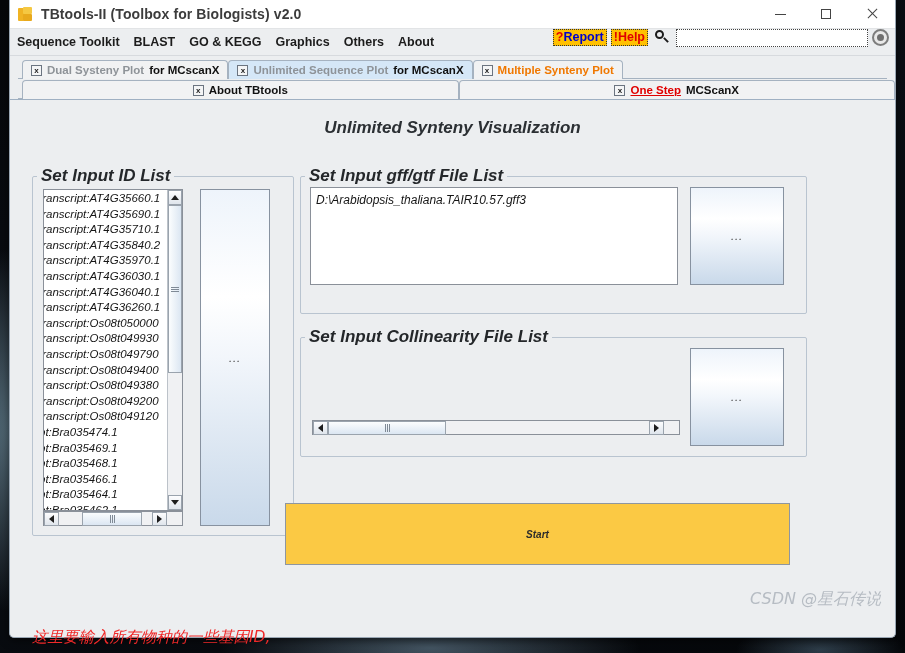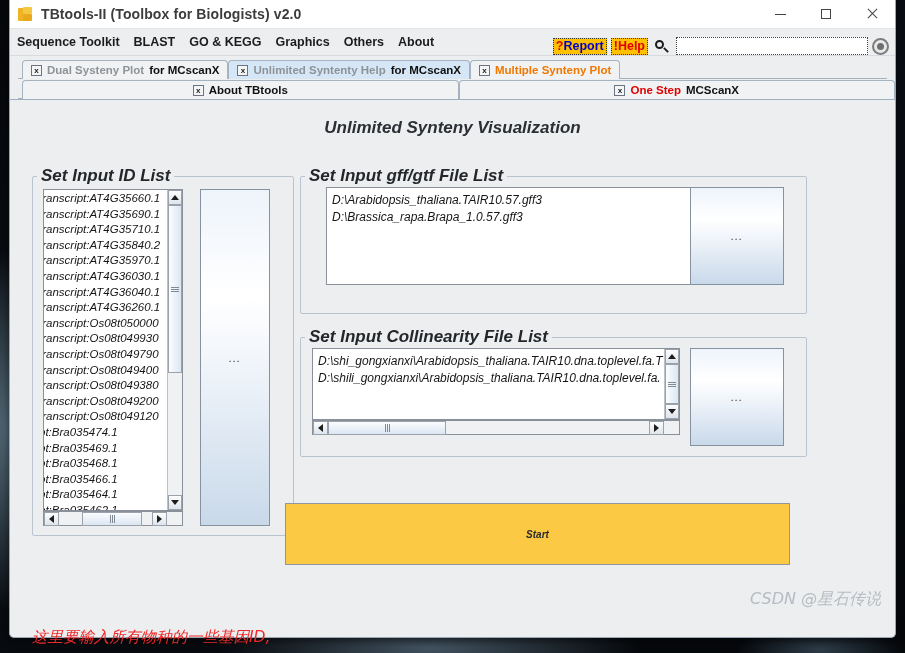--- a/index.html
+++ b/index.html
@@ -69,21 +69,21 @@
     display: flex; align-items: center;
     border-bottom: 1px solid #d7dade;
     position: relative;
   }
   .menu-item {
     font-size: 12.5px; font-weight: bold; color: #1c1c1c;
     padding: 0 7px; line-height: 26px; white-space: nowrap;
   }
   #menubar .right-zone {
     position: absolute; right: 6px; top: 0; height: 26px;
-    display: flex; align-items: flex-end; gap: 4px;
+    display: flex; align-items: flex-start; gap: 4px;
   }
   .hot-btn {
     font-size: 12.5px; font-weight: bold;
     background: #ffc000;
     border: 1px dotted #333;
     padding: 0px 2px; line-height: 15px;
     white-space: nowrap;
   }
   .hot-btn .mark-red { color: #e00000; }
   .hot-btn .mark-blue { color: #0000cc; }
@@ -125,21 +125,21 @@
   .tab.selected { background: #d5e7f7; }
   .tab .xbox {
     width: 11px; height: 11px; flex:none;
     border: 1px solid #6b7480; background:#f4f5f6;
     font-size: 8px; line-height: 9px; text-align:center; color:#222;
     font-weight: bold; box-sizing:border-box;
   }
   .tab .lbl-grey { color: #8e9398; }
   .tab .lbl-dark { color: #111; }
   .tab .lbl-orange { color: #f07800; }
-  .tab .lbl-red { color: #e00000; }
+  .tab .lbl-red { color: #e00000; text-decoration: underline; }
   .tab.wide { flex: 1; justify-content: center; }
 
   
   #content {
     position: relative;
     height: 518px;
     background: #eceef0;
     border-top: 1px solid #9fb0c2;
     font-style: italic;
   }
@@ -302,21 +302,21 @@
 
   <div id="tabstrip">
     <div class="tabrow">
       <div class="tab">
         <span class="xbox">x</span>
         <span class="lbl-grey">Dual Systeny Plot</span>
         <span class="lbl-dark">for MCscanX</span>
       </div>
       <div class="tab selected">
         <span class="xbox">x</span>
-        <span class="lbl-grey">Unlimited Syntenty Help</span>
+        <span class="lbl-grey">Unlimited Sequence Plot</span>
         <span class="lbl-dark">for MCscanX</span>
       </div>
       <div class="tab">
         <span class="xbox">x</span>
         <span class="lbl-orange">Multiple Synteny Plot</span>
       </div>
     </div>
     <div class="tabrow">
       <div class="tab wide">
         <span class="xbox">x</span>
@@ -386,50 +386,32 @@
           <i></i>
         </div>
     </div>
 
     <div class="dots-btn" style="position:absolute; left:190px; top:89px; width:70px; height:337px;">...</div>
 
     <fieldset class="grp" style="left:290px; top:66px; width:505px; height:146px;">
       <legend>Set Input gff/gtf File List</legend>
     </fieldset>
 
-    <div class="textarea-box" style="position:absolute; left:316px; top:87px; width:368px; height:98px;">
+    <div class="textarea-box" style="position:absolute; left:300px; top:87px; width:368px; height:98px;">
       <div class="rows">
         <div>D:\Arabidopsis_thaliana.TAIR10.57.gff3</div>
-        <div>D:\Brassica_rapa.Brapa_1.0.57.gff3</div>
       </div>
     </div>
 
     <div class="dots-btn" style="position:absolute; left:680px; top:87px; width:94px; height:98px;">...</div>
 
     <fieldset class="grp" style="left:290px; top:227px; width:505px; height:128px;">
       <legend>Set Input Collinearity File List</legend>
     </fieldset>
 
-    <div class="textarea-box" style="position:absolute; left:302px; top:248px; width:368px; height:72px;">
-      <div class="rows">
-        <div>D:\shi_gongxianxi\Arabidopsis_thaliana.TAIR10.dna.toplevel.fa.T</div>
-        <div>D:\shili_gongxianxi\Arabidopsis_thaliana.TAIR10.dna.toplevel.fa.</div>
-      </div>
-      <div class="vbar">
-        <div class="arrow top">
-            <i></i>
-          </div>
-        <div class="thumb" style="top:15px; height:40px;">
-            <span class="grip"></span>
-          </div>
-        <div class="arrow bot">
-            <i></i>
-          </div>
-      </div>
-    </div>
 
     <div class="hbar" style="position:absolute; left:302px; top:320px; width:368px; height:15px; border:1px solid #8a9099; box-sizing:border-box;">
       <div class="arrow l">
           <i></i>
         </div>
       <div class="thumb" style="left:15px; width:118px;">
           <span class="grip"></span>
         </div>
       <div class="arrow r" style="right:15px;">
           <i></i>

